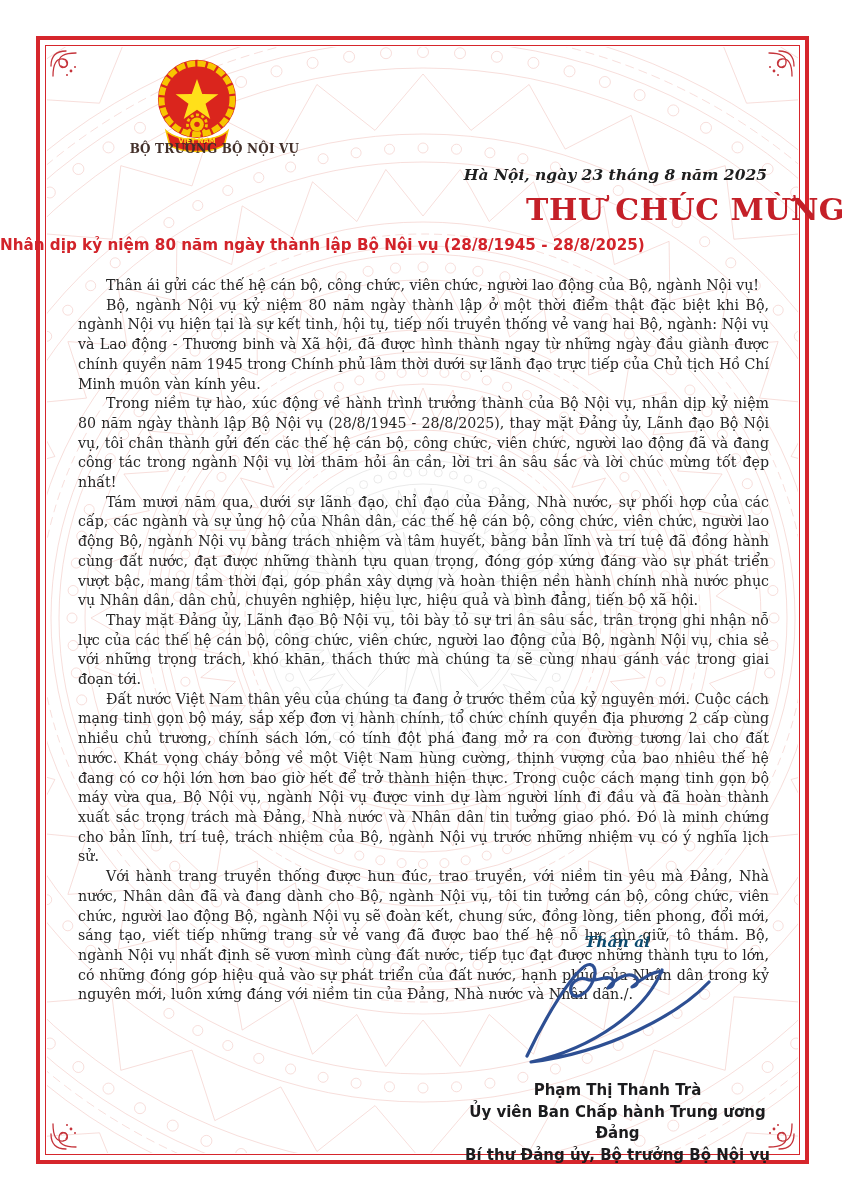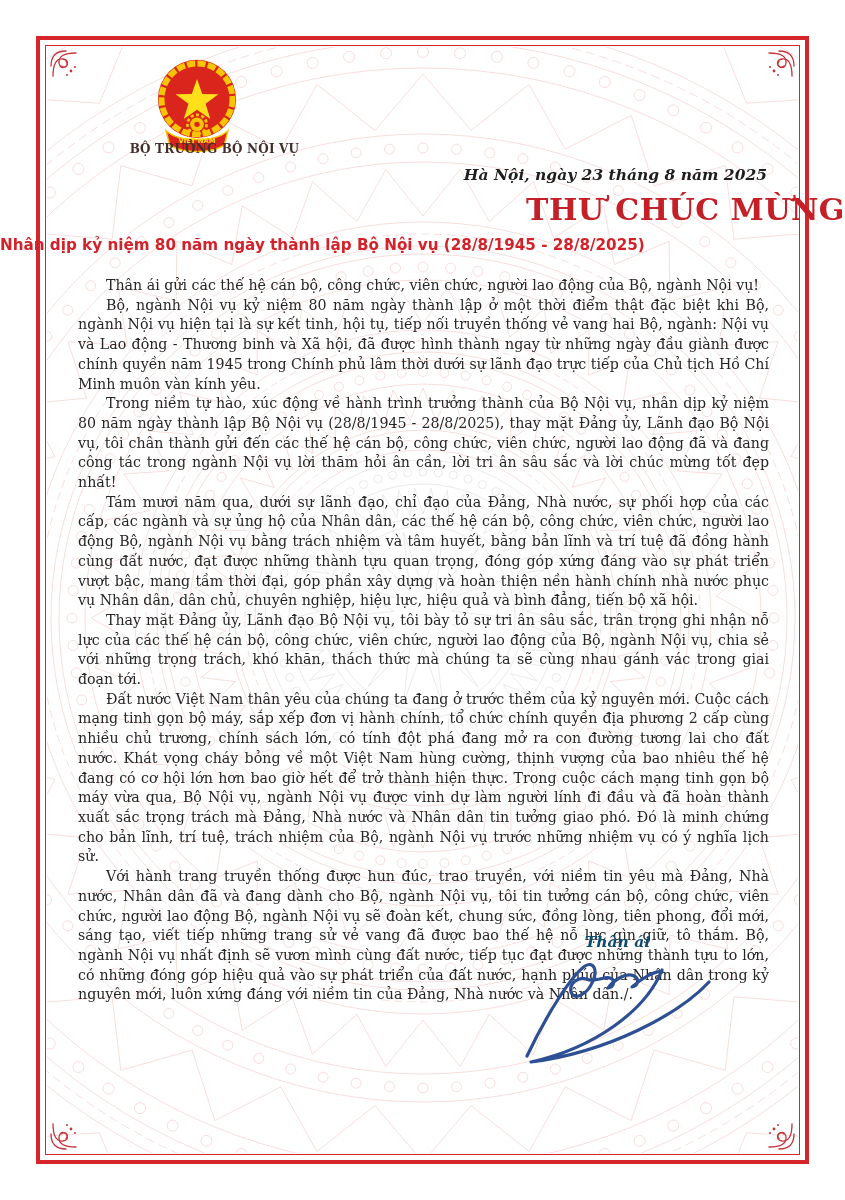--- a/index.html
+++ b/index.html
@@ -552,15 +552,20 @@
     <p>Đất nước Việt Nam thân yêu của chúng ta đang ở trước thềm của kỷ nguyên mới. Cuộc cách mạng tinh gọn bộ máy, sắp xếp đơn vị hành chính, tổ chức chính quyền địa phương 2 cấp cùng nhiều chủ trương, chính sách lớn, có tính đột phá đang mở ra con đường tương lai cho đất nước. Khát vọng cháy bỏng về một Việt Nam hùng cường, thịnh vượng của bao nhiêu thế hệ đang có cơ hội lớn hơn bao giờ hết để trở thành hiện thực. Trong cuộc cách mạng tinh gọn bộ máy vừa qua, Bộ Nội vụ, ngành Nội vụ được vinh dự làm người lính đi đầu và đã hoàn thành xuất sắc trọng trách mà Đảng, Nhà nước và Nhân dân tin tưởng giao phó. Đó là minh chứng cho bản lĩnh, trí tuệ, trách nhiệm của Bộ, ngành Nội vụ trước những nhiệm vụ có ý nghĩa lịch sử.</p>
     <p>Với hành trang truyền thống được hun đúc, trao truyền, với niềm tin yêu mà Đảng, Nhà nước, Nhân dân đã và đang dành cho Bộ, ngành Nội vụ, tôi tin tưởng cán bộ, công chức, viên chức, người lao động Bộ, ngành Nội vụ sẽ đoàn kết, chung sức, đồng lòng, tiên phong, đổi mới, sáng tạo, viết tiếp những trang sử vẻ vang đã được bao thế hệ nỗ lực gìn giữ, tô thắm. Bộ, ngành Nội vụ nhất định sẽ vươn mình cùng đất nước, tiếp tục đạt được những thành tựu to lớn, có những đóng góp hiệu quả vào sự phát triển của đất nước, hạnh phúc của Nhân dân trong kỷ nguyên mới, luôn xứng đáng với niềm tin của Đảng, Nhà nước và Nhân dân./.</p>
   </div>
 
   <div class="closing">
     <div class="valediction">Thân ái</div>
     <svg class="signature" viewBox="0 0 214 122" xmlns="http://www.w3.org/2000/svg" fill="none" stroke="#2d4f93" stroke-width="3.2" stroke-linecap="round" stroke-linejoin="round">
       <path d="M16,100 C36,58 60,20 74,10 C82,5 87,13 82,25 C76,39 63,45 60,36 C58,28 67,20 75,23 C84,27 93,20 99,22 C105,24 103,31 97,32 C103,24 115,16 123,20 C129,23 127,30 121,31 C131,22 145,14 151,16"></path>
       <path d="M151,14 C135,54 84,92 20,106 C98,96 168,58 198,26"></path>
     </svg>
+    <div class="signer">
+      <div>Phạm Thị Thanh Trà</div>
+      <div>Ủy viên Ban Chấp hành Trung ương Đảng</div>
+      <div>Bí thư Đảng ủy, Bộ trưởng Bộ Nội vụ</div>
+    </div>
   </div>
 
 </div>
 
 </body></html>

